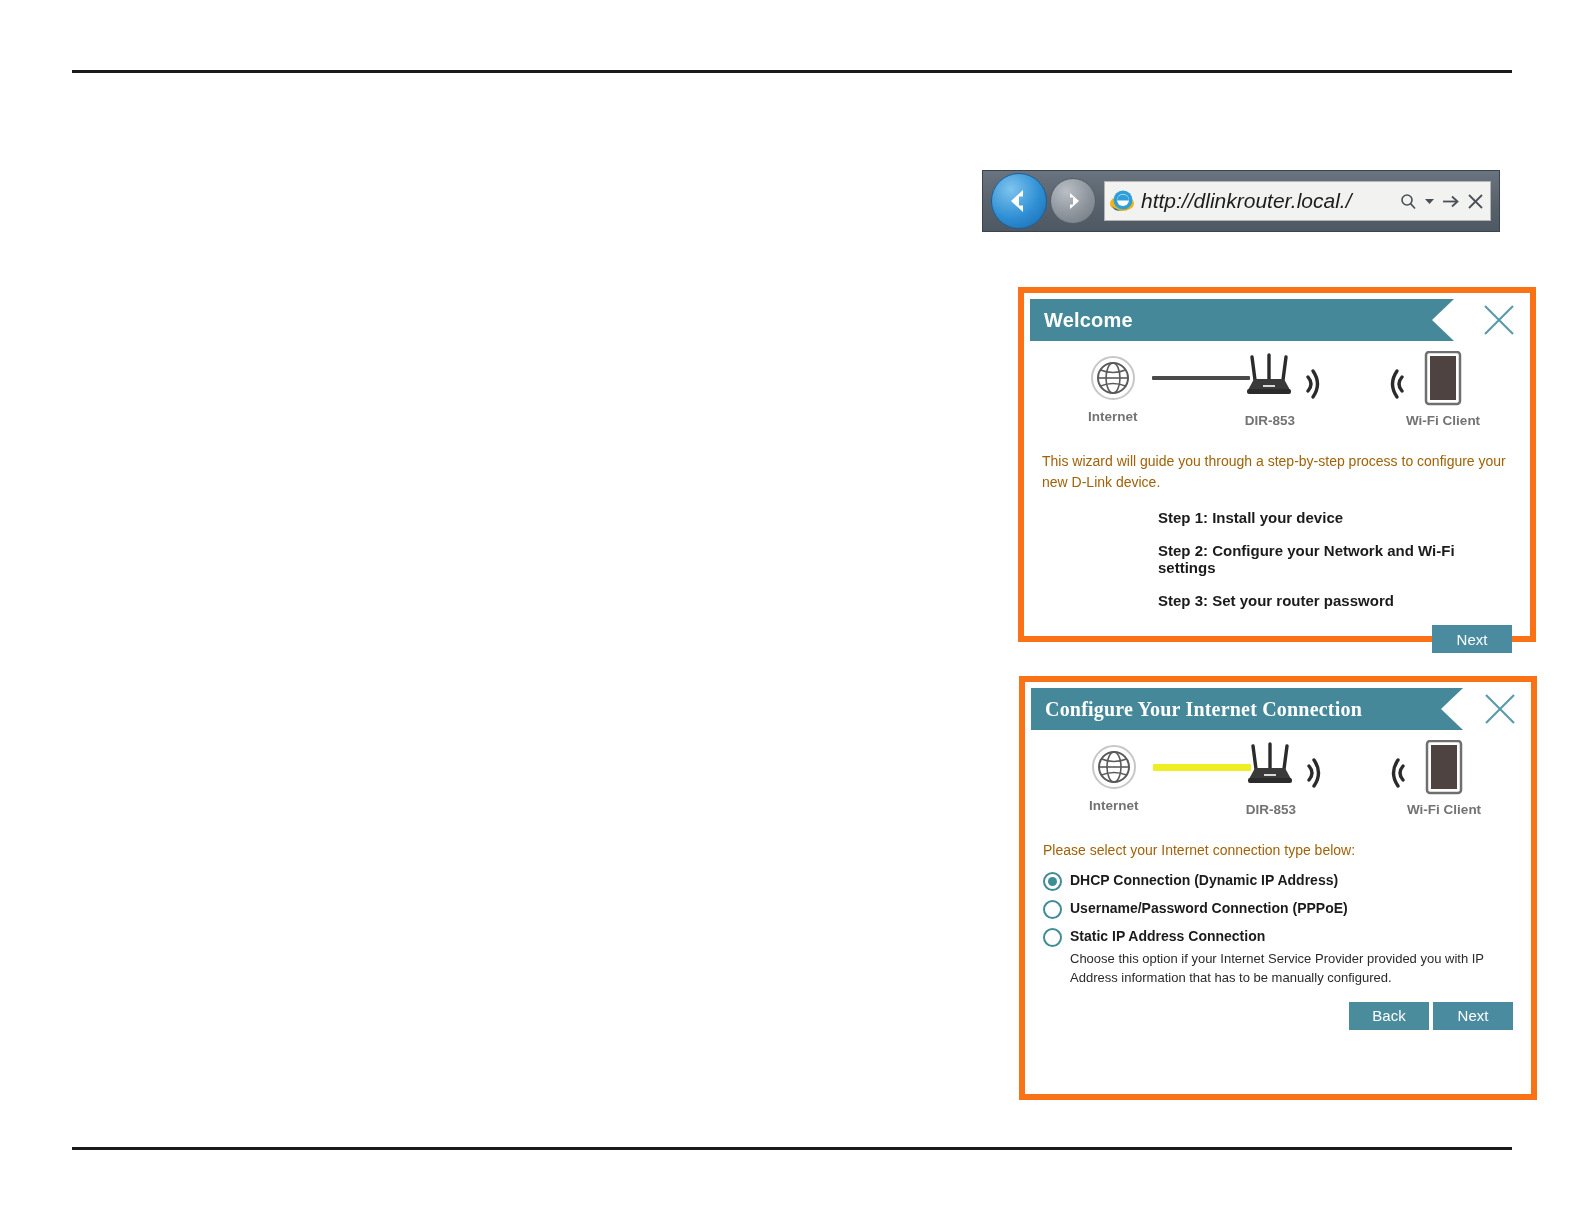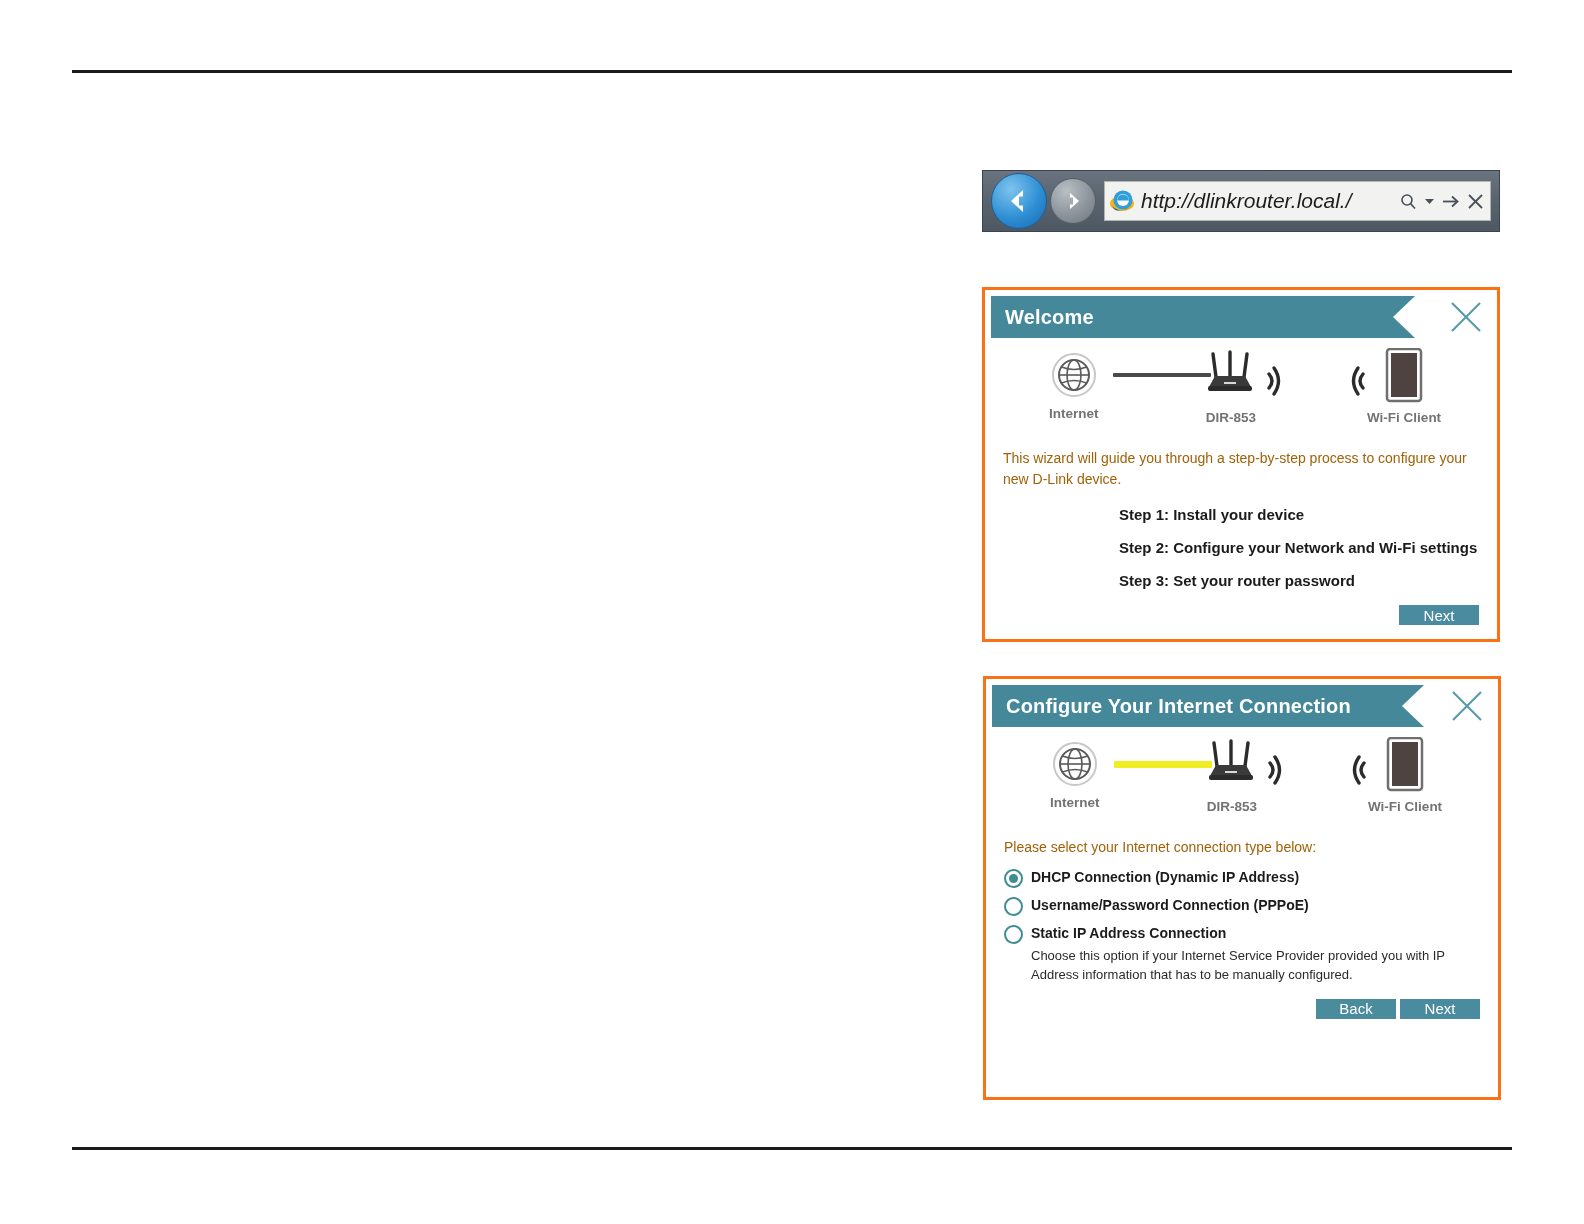--- a/index.html
+++ b/index.html
@@ -89,22 +89,23 @@
     gap: 7px;
     flex: none;
     color: #4a5058;
   }
   .url-tools svg { display: block; }
 
   
   .dialog {
     position: absolute;
     background: #ffffff;
-    border: 3px solid #f97316;
+    border: 6px solid #f97316;
     box-sizing: border-box;
+    margin-left: 36px;
   }
   #dlg-welcome { left: 982px; top: 287px; width: 518px; height: 355px; }
   #dlg-internet { left: 983px; top: 676px; width: 518px; height: 424px; }
 
   .dlg-banner-row {
     position: relative;
     height: 42px;
     margin: 6px 0 0 6px;
     display: flex;
     align-items: stretch;
@@ -115,21 +116,21 @@
     display: flex;
     align-items: center;
     padding-left: 14px;
     box-sizing: border-box;
     color: #ffffff;
     font-size: 20px;
     font-weight: bold;
     letter-spacing: .2px;
   }
   #dlg-welcome .banner { width: 424px; }
-  #dlg-internet .banner { width: 432px; }
+  #dlg-internet .banner { width: 432px; font-family: Liberation Serif, serif; }
   
   .banner::after {
     content: "";
     position: absolute;
     right: 0;
     top: 0;
     width: 22px;
     height: 100%;
     background: #ffffff;
     clip-path: polygon(100% 0, 100% 100%, 0 50%);
@@ -229,21 +230,21 @@
     justify-content: flex-end;
     gap: 4px;
     padding: 0 18px;
   }
   .btn {
     background: #4a8c9c;
     color: #ffffff;
     font-size: 15px;
     border: none;
     width: 80px;
-    height: 20px;
+    height: 28px;
     cursor: pointer;
     font-family: "Liberation Sans", sans-serif;
     display: flex;
     align-items: center;
     justify-content: center;
   }
   .btn.primary { background: #4b8ba0; }
 </style>
 </head>
 <body>

